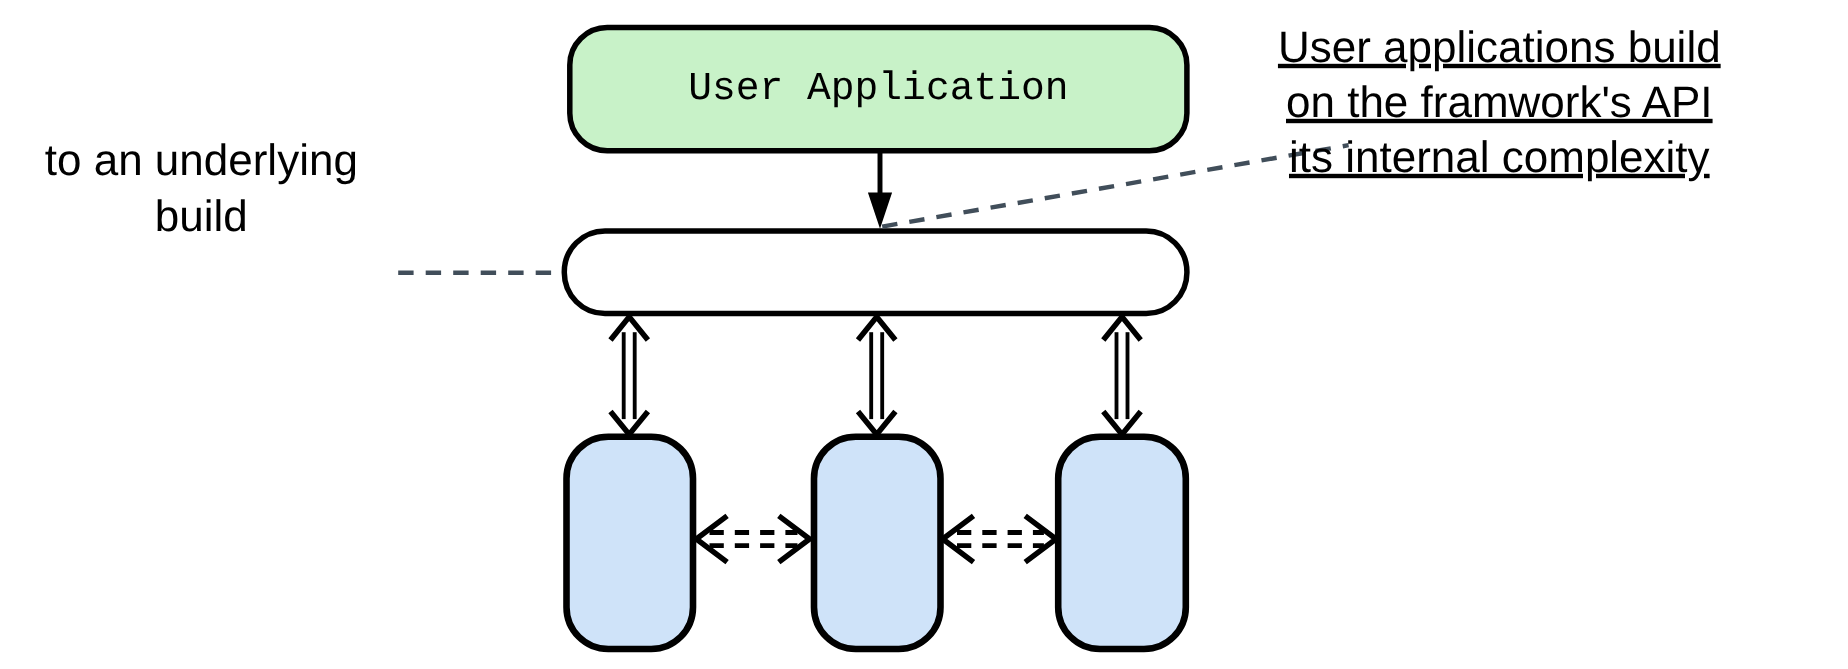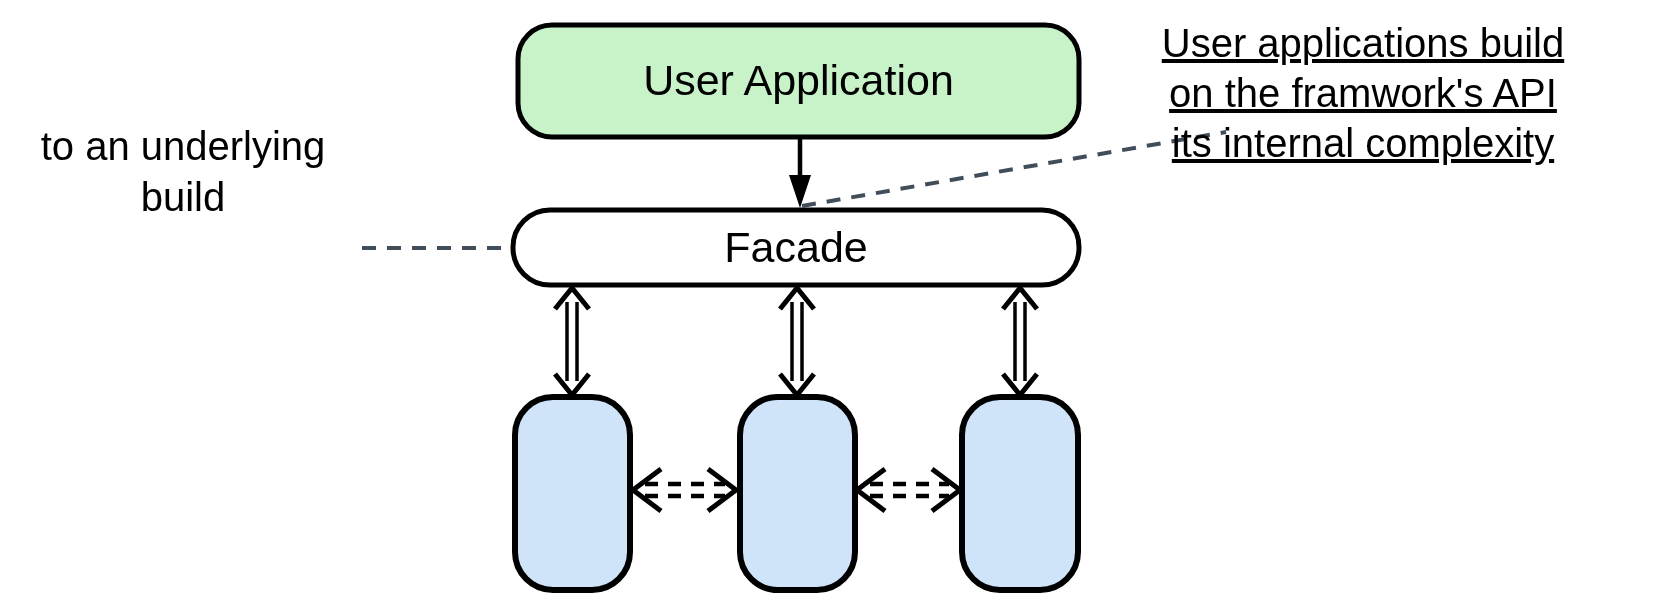--- a/index.html
+++ b/index.html
@@ -35,24 +35,25 @@
   .chevron       { stroke: var(--stroke); stroke-width: 5; fill: none; }
   .dash-shaft    { stroke: var(--stroke); stroke-width: 4.5; fill: none; stroke-dasharray: 13 10; }
   .annot-line    { stroke: var(--dash); stroke-width: 4; fill: none; stroke-dasharray: 14 11; }
 
   
   .box-label {
     position: absolute;
     display: flex;
     align-items: center;
     justify-content: center;
-    font-size: 43px;
+    font-size: 36px;
     line-height: 1.15;
     color: var(--text);
     white-space: nowrap;
+    font-family: Liberation Mono, monospace;
   }
   .label-user-app { left: 518px; top: 25px;  width: 561px; height: 112px; }
   .label-facade   { left: 513px; top: 210px; width: 566px; height: 75px; }
 
   .annotation {
     position: absolute;
     font-size: 40px;
     text-align: center;
     color: var(--text);
   }
@@ -111,21 +112,20 @@
       <line class="dash-shaft" x1="870" y1="484" x2="949" y2="484"></line>
       <line class="dash-shaft" x1="870" y1="496" x2="949" y2="496"></line>
       <polyline class="chevron" points="932,469 960,490 932,511" data-name="right-chevron-icon"></polyline>
     </g>
 
     <line class="annot-line" x1="362" y1="248" x2="512" y2="248" data-name="left-annotation-connector"></line>
     <line class="annot-line" x1="802" y1="206" x2="1226" y2="132" data-name="right-annotation-connector"></line>
   </svg>
 
   <div class="box-label label-user-app" data-name="user-application-label">User Application</div>
-  <div class="box-label label-facade" data-name="facade-label">Facade</div>
 
   <div class="annotation annotation-left" data-name="left-annotation">
     <div data-name="annotation-line">to an underlying</div>
     <div data-name="annotation-line">build</div>
   </div>
 
   <div class="annotation annotation-right" data-name="right-annotation">
     <div data-name="annotation-line">User applications build</div>
     <div data-name="annotation-line">on the framwork's API</div>
     <div data-name="annotation-line">its internal complexity</div>

